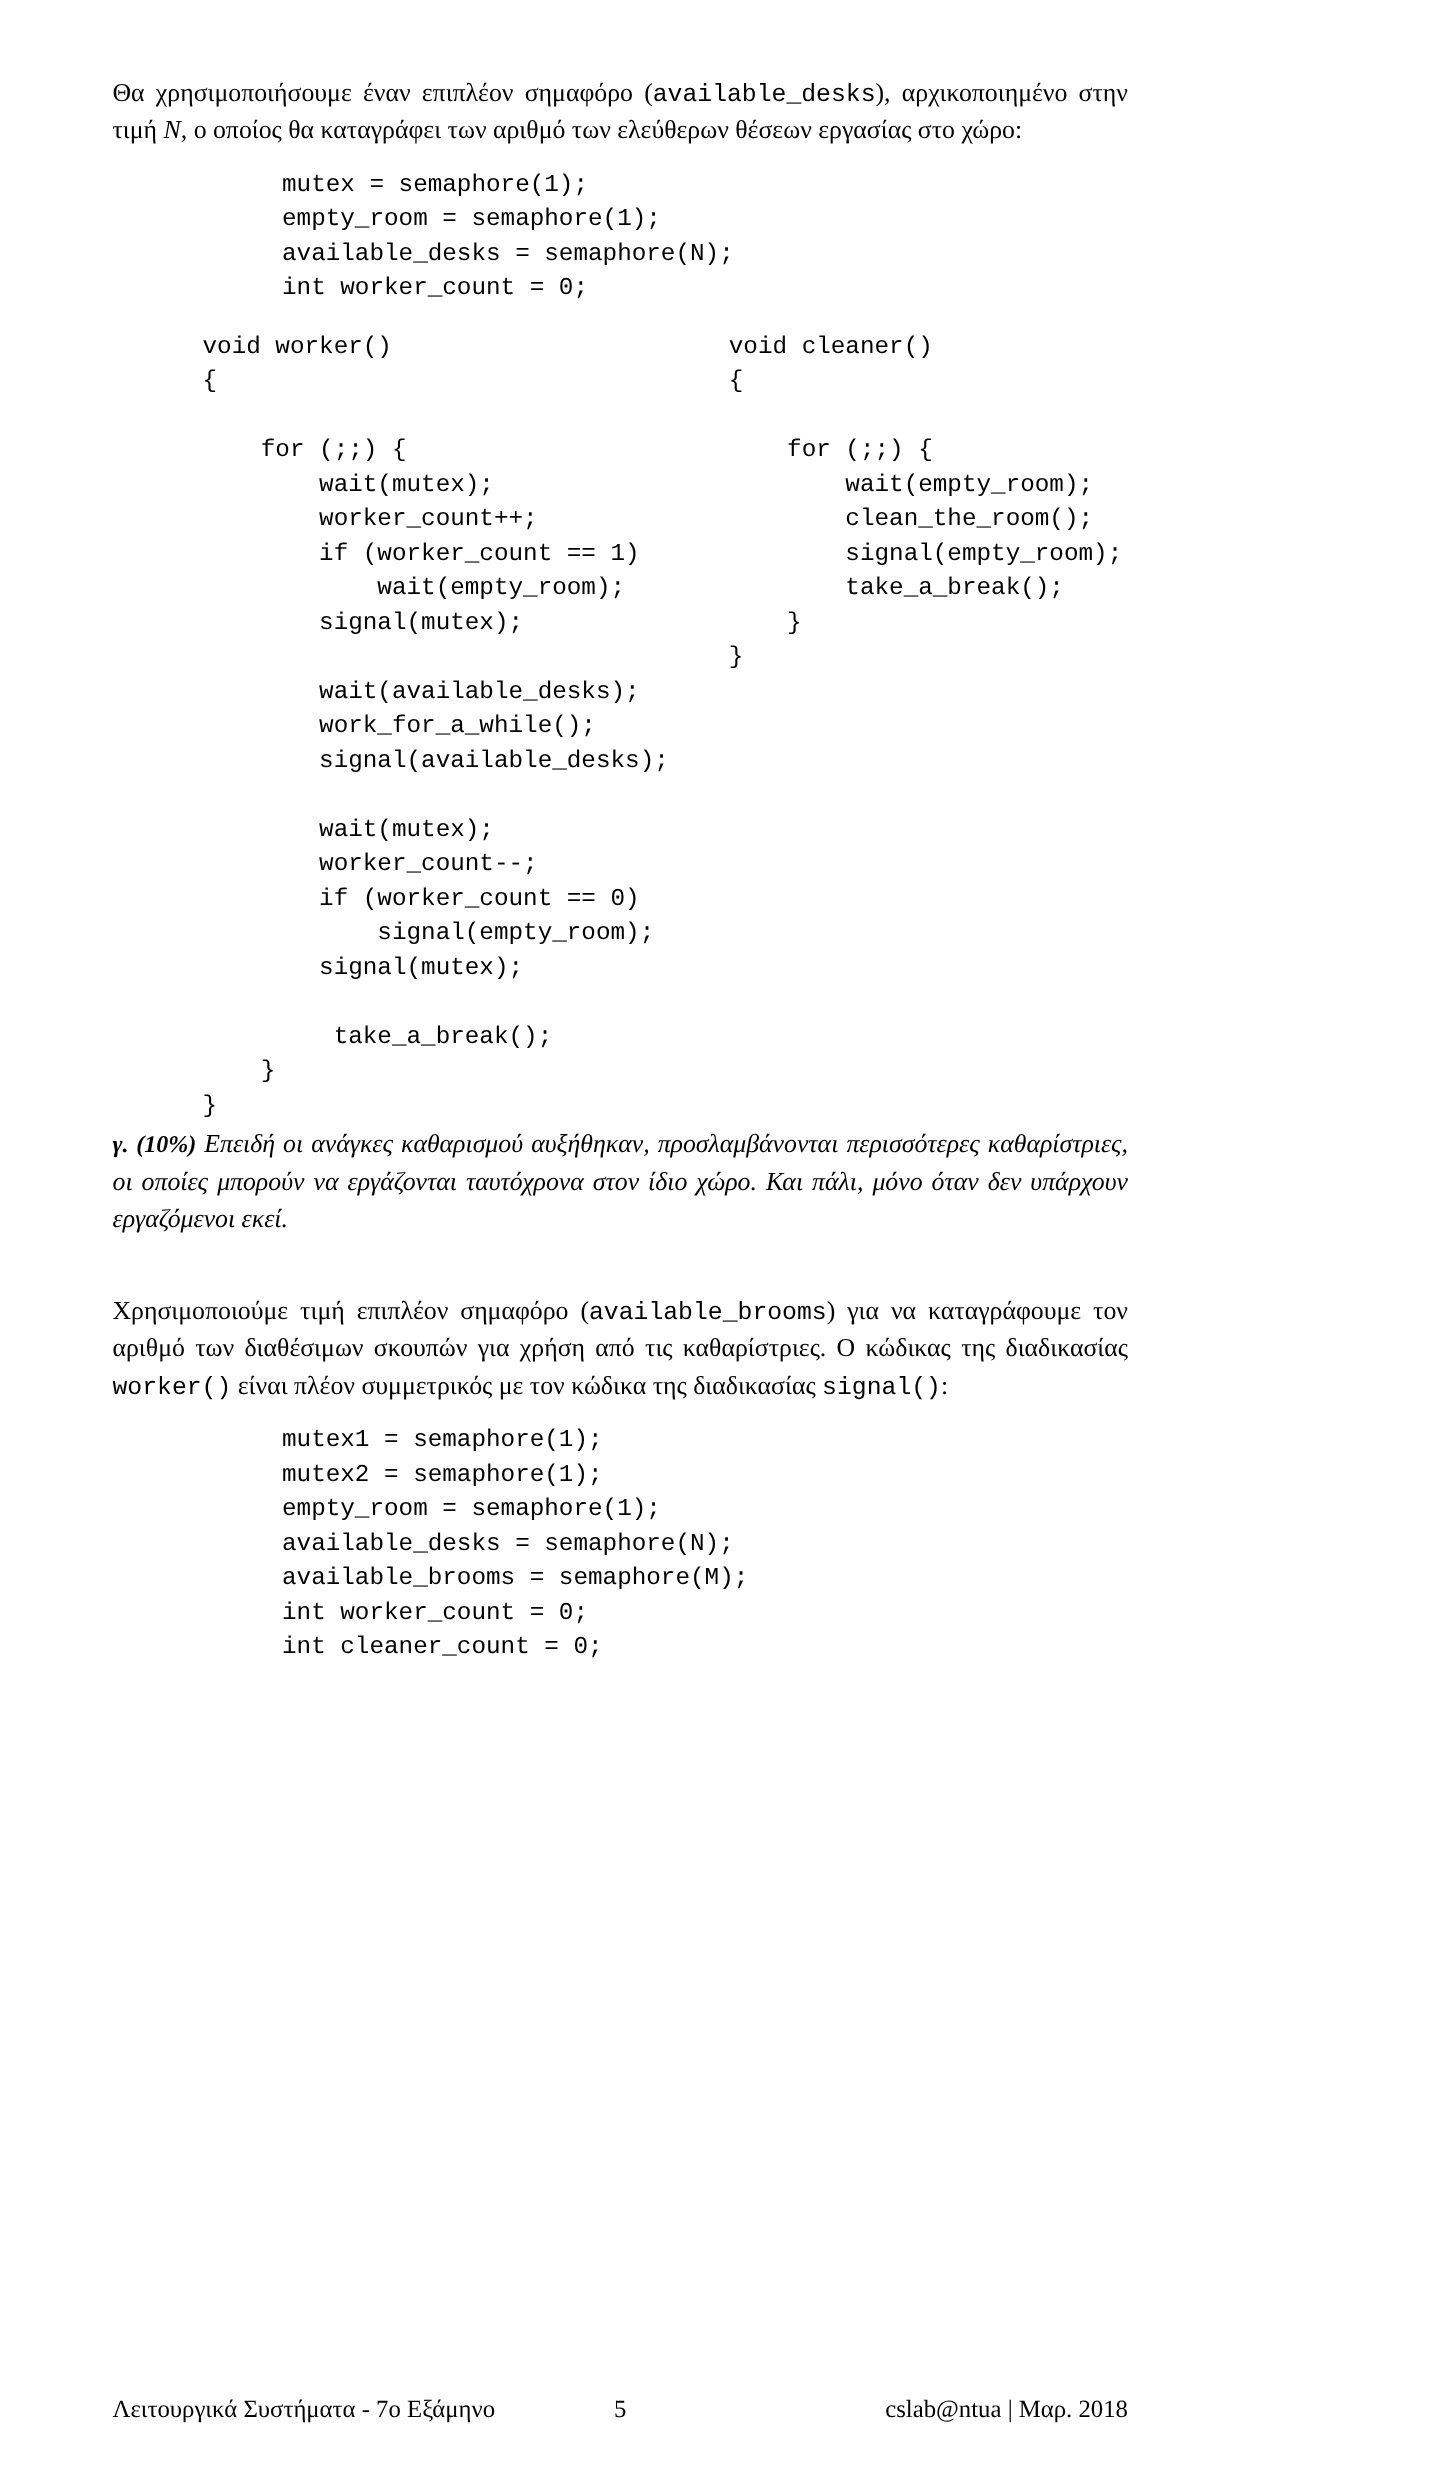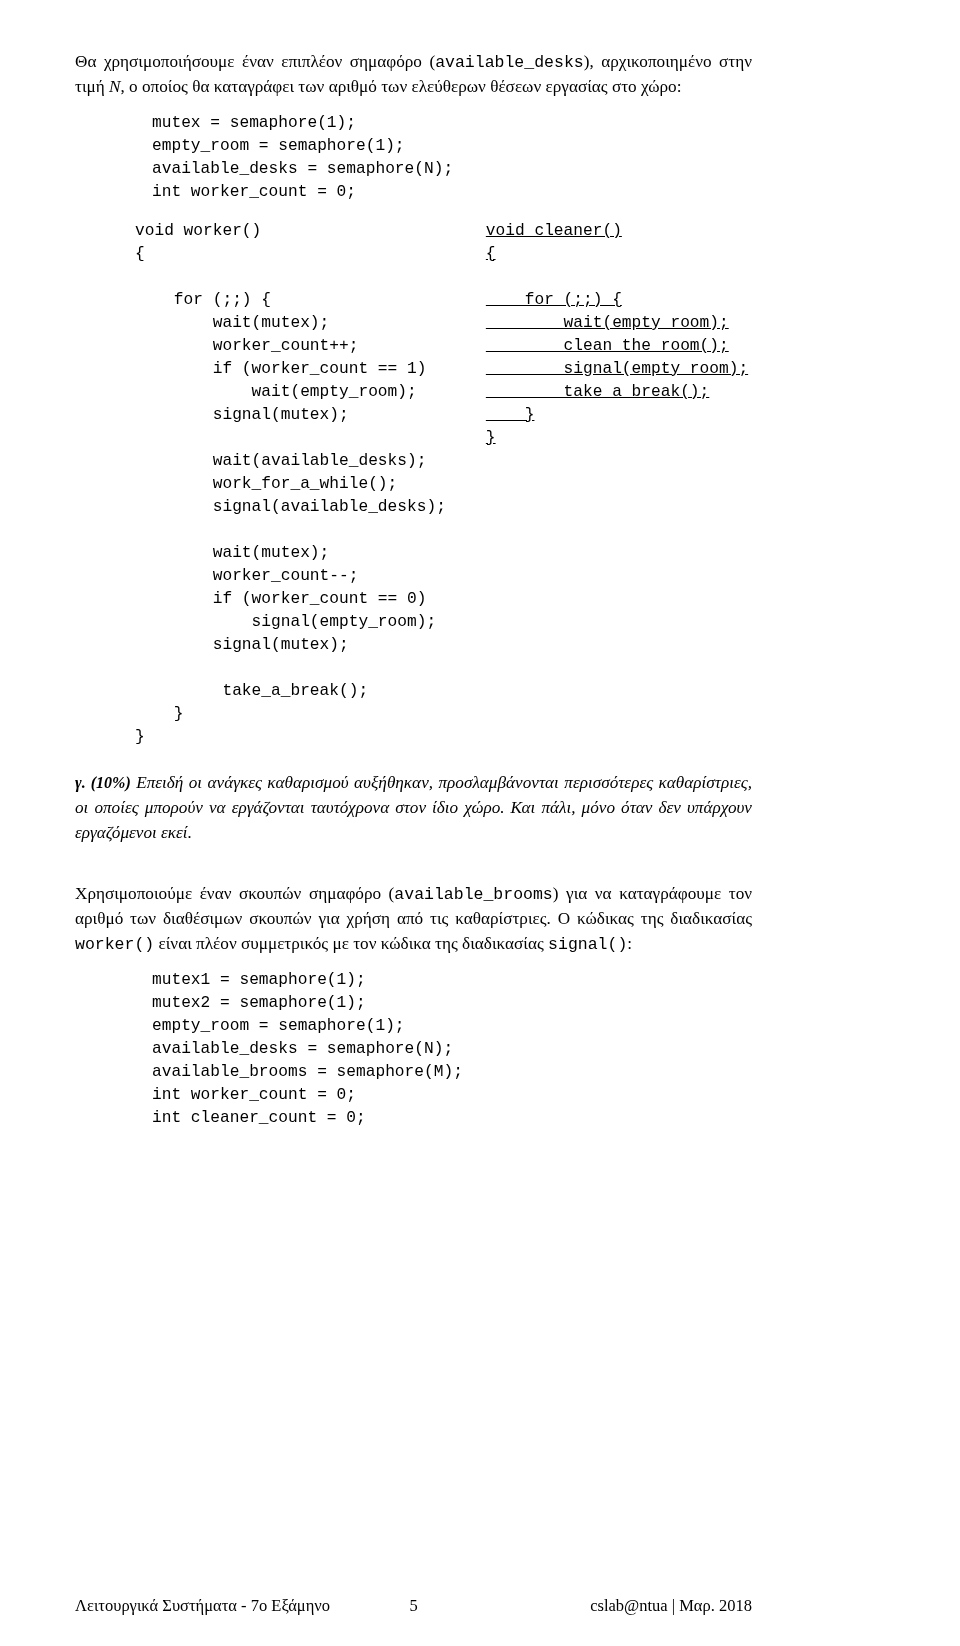--- a/index.html
+++ b/index.html
@@ -27,33 +27,33 @@
     font-family: 'Courier New', Courier, monospace;
     font-size: 16.5px;
   }
   .codeblock {
     font-family: 'Courier New', Courier, monospace;
     font-size: 16.2px;
     line-height: 1.42;
     white-space: pre;
     margin: 12px 0 16px 0;
   }
-  .codeblock.indent1 { margin-left: 77px; }
+  .codeblock.indent1 { margin-left: 113px; }
   .two-col {
     display: flex;
-    margin: 8px 0 22px 0;
+    margin: 8px 0 2px 0;
   }
   .col {
     font-family: 'Courier New', Courier, monospace;
     font-size: 16.2px;
     line-height: 1.42;
     white-space: pre;
   }
   .colL { width: 380px; margin-left: 60px; }
-  .colR { width: 340px; margin-left: 40px; text-decoration: underline; }
+  .colR { width: 340px; margin-left: 40px; }
   .qlabel-row { margin-top: 22px; }
   .qlabel {
     font-style: italic;
     font-weight: bold;
     font-size: 16px;
   }
   .qtext {
     font-style: italic;
     font-size: 17.2px;
     font-family: Liberation Serif, serif;
@@ -128,21 +128,21 @@
 }</div>
   </div>
 
   <p class="italic-para qlabel-row">
     <span class="qlabel">γ. (10%)</span><span class="qtext">   Επειδή οι ανάγκες καθαρισμού αυξήθηκαν, προσλαμβάνονται περισσότερες καθαρίστριες, οι οποίες μπορούν να εργάζονται ταυτόχρονα στον ίδιο χώρο. Και πάλι, μόνο όταν δεν υπάρχουν εργαζόμενοι εκεί.</span>
   </p>
 
   <div style="height:28px"></div>
 
   <p class="para">
-    <span>Χρησιμοποιούμε έναν σκουπών σημαφόρο (</span><span class="code-inline">available_brooms</span><span>) για να καταγράφουμε τον αριθμό των διαθέσιμων σκουπών για χρήση από τις καθαρίστριες. Ο κώδικας της διαδικασίας </span><span class="code-inline">worker()</span><span> είναι πλέον συμμετρικός με τον κώδικα της διαδικασίας </span><span class="code-inline">signal()</span><span>:</span>
+    <span>Χρησιμοποιούμε τιμή επιπλέον σημαφόρο (</span><span class="code-inline">available_brooms</span><span>) για να καταγράφουμε τον αριθμό των διαθέσιμων σκουπών για χρήση από τις καθαρίστριες. Ο κώδικας της διαδικασίας </span><span class="code-inline">worker()</span><span> είναι πλέον συμμετρικός με τον κώδικα της διαδικασίας </span><span class="code-inline">signal()</span><span>:</span>
   </p>
 
   <div class="codeblock indent1">mutex1 = semaphore(1);
 mutex2 = semaphore(1);
 empty_room = semaphore(1);
 available_desks = semaphore(N);
 available_brooms = semaphore(M);
 int worker_count = 0;
 int cleaner_count = 0;</div>
 

